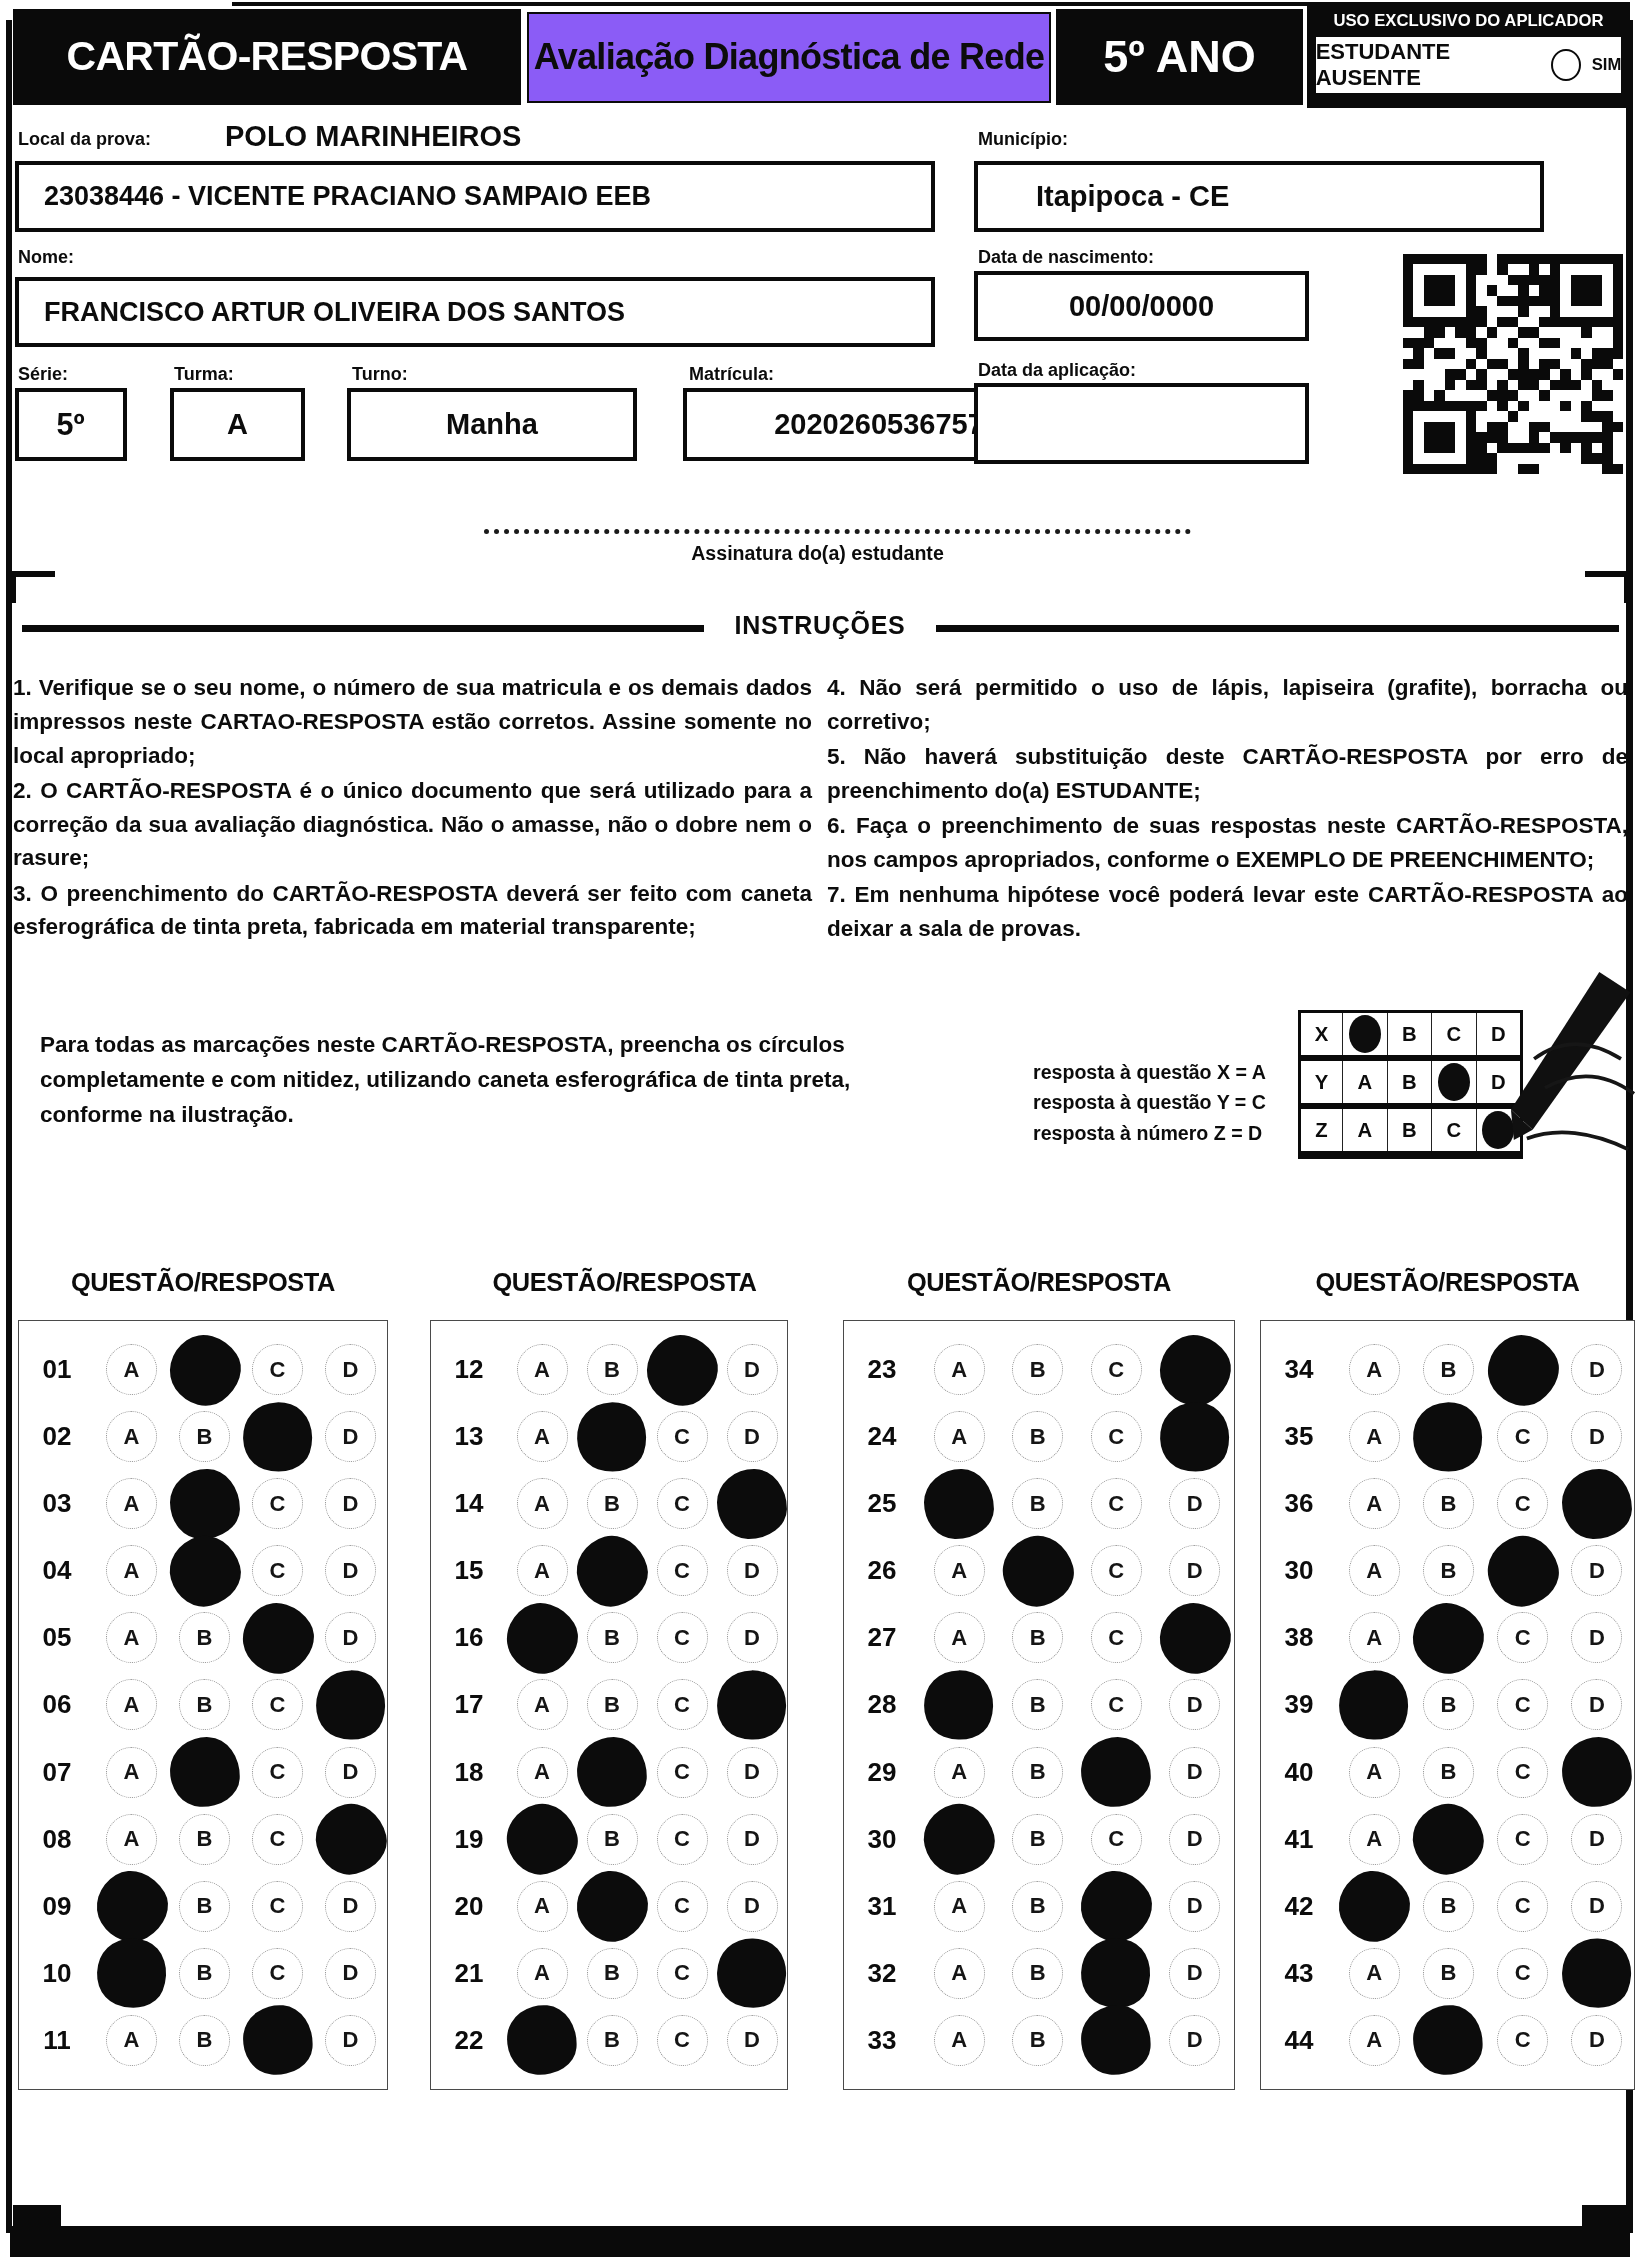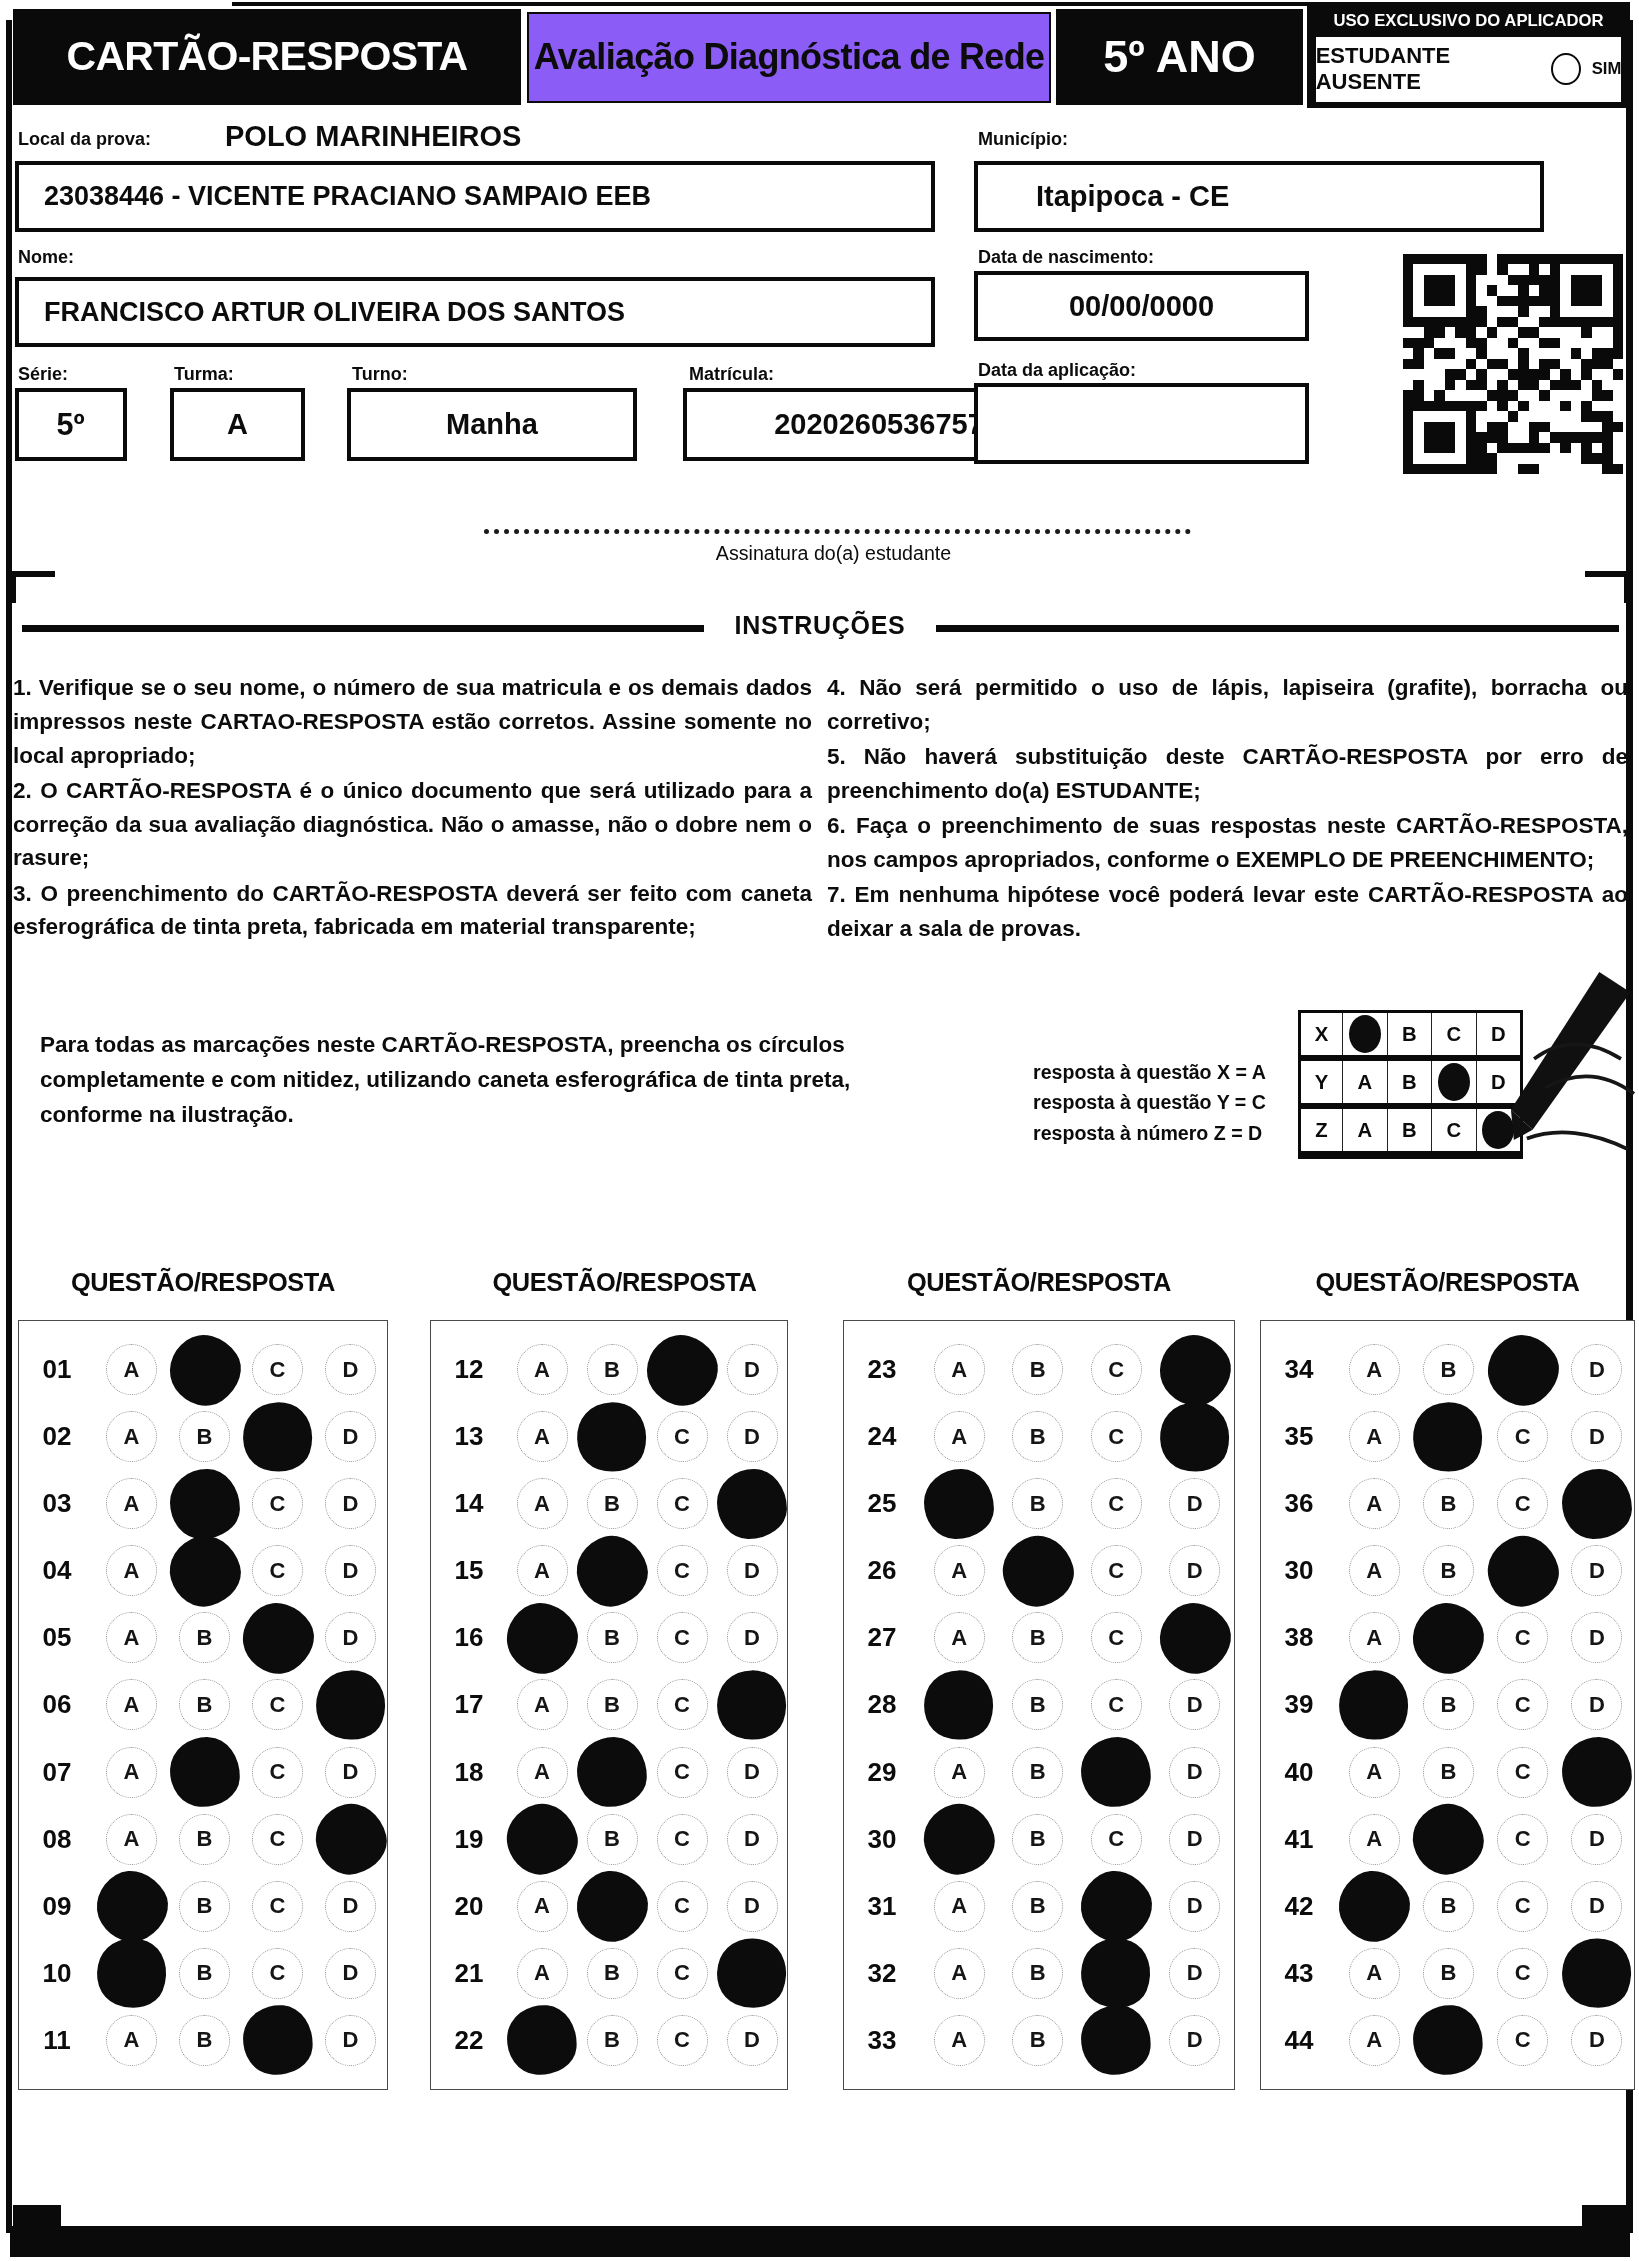--- a/index.html
+++ b/index.html
@@ -14,37 +14,37 @@
   .bottom-tab{width:48px;height:23px;background:#0a0a0a;top:2205px;}
   
   .title-box{left:13px;top:8.7px;width:508px;height:96px;background:#0a0a0a;color:#fff;
              display:flex;align-items:center;justify-content:center;font-size:41px;font-weight:700;letter-spacing:-0.7px;}
   .subtitle-box{left:527px;top:11.6px;width:524px;height:91px;background:#8b5cf6;border:2.9px solid #0a0a0a;
              display:flex;align-items:center;justify-content:center;font-size:36px;font-weight:700;letter-spacing:-0.7px;box-sizing:border-box;}
   .grade-box{left:1056px;top:8.7px;width:247px;height:96px;background:#0a0a0a;color:#fff;
              display:flex;align-items:center;justify-content:center;font-size:45px;font-weight:700;}
   .exclusive-box{left:1307px;top:5.8px;width:323px;height:102px;background:#0a0a0a;box-sizing:border-box;padding-top:5.1px;}
   .exclusive-title{color:#fff;font-size:16.7px;font-weight:700;text-align:center;}
-  .absent-box{margin:5.8px 8.7px 0 8.7px;background:#fff;height:65px;display:flex;align-items:center;justify-content:center;gap:11px;}
+  .absent-box{margin:5.8px 8.7px 0 8.7px;background:#fff;height:56px;display:flex;align-items:center;justify-content:center;gap:11px;}
   .absent-label{font-size:22px;font-weight:700;}
   .absent-circle{width:32px;height:32px;border:2.9px solid #0a0a0a;border-radius:50%;box-sizing:border-box;}
   .absent-yes{font-size:16.7px;font-weight:700;}
   
   .flabel{font-size:18px;font-weight:700;}
   .fbox{border:4.4px solid #0a0a0a;box-sizing:border-box;display:flex;align-items:center;font-weight:700;background:#fff;}
   .fval-left{padding-left:25.4px;font-size:27px;}
   .center{justify-content:center;}
   
   .qr-grid{left:1403px;top:254px;width:220px;height:220px;display:grid;
            grid-template-columns:repeat(21,1fr);grid-template-rows:repeat(21,1fr);background:#fff;}
   .qc{background:#fff;}
   .qc.on{background:#0a0a0a;}
   
   .sig-line{left:484px;top:529px;width:707px;height:0;border-top:5.1px dotted #1a1a1a;}
-  .sig-label{left:480px;top:542px;width:707px;text-align:center;font-size:19.6px;font-weight:400;}
+  .sig-label{left:464px;top:542px;width:707px;text-align:center;font-size:19.6px;font-weight:700;}
   
   .bracket-left{left:10.2px;top:571px;width:45px;height:32px;border-left:6.5px solid #0a0a0a;border-top:6.5px solid #0a0a0a;box-sizing:border-box;}
   .bracket-right{left:1585px;top:571px;width:45px;height:32px;border-right:6.5px solid #0a0a0a;border-top:6.5px solid #0a0a0a;box-sizing:border-box;}
   .instr-title{left:711px;top:611px;width:218px;text-align:center;font-size:25px;font-weight:700;letter-spacing:0.7px;}
   .rule-l{left:22px;top:625px;width:682px;height:6.5px;background:#0a0a0a;}
   .rule-r{left:936px;top:625px;width:683px;height:6.5px;background:#0a0a0a;}
   .instr-col{top:671px;font-size:22.5px;font-weight:700;line-height:1.5;text-align:justify;}
   .instr-col p{margin:0 0 1.5px 0;}
   .col-left{left:13px;width:799px;}
   .col-right{left:827px;width:801px;}

